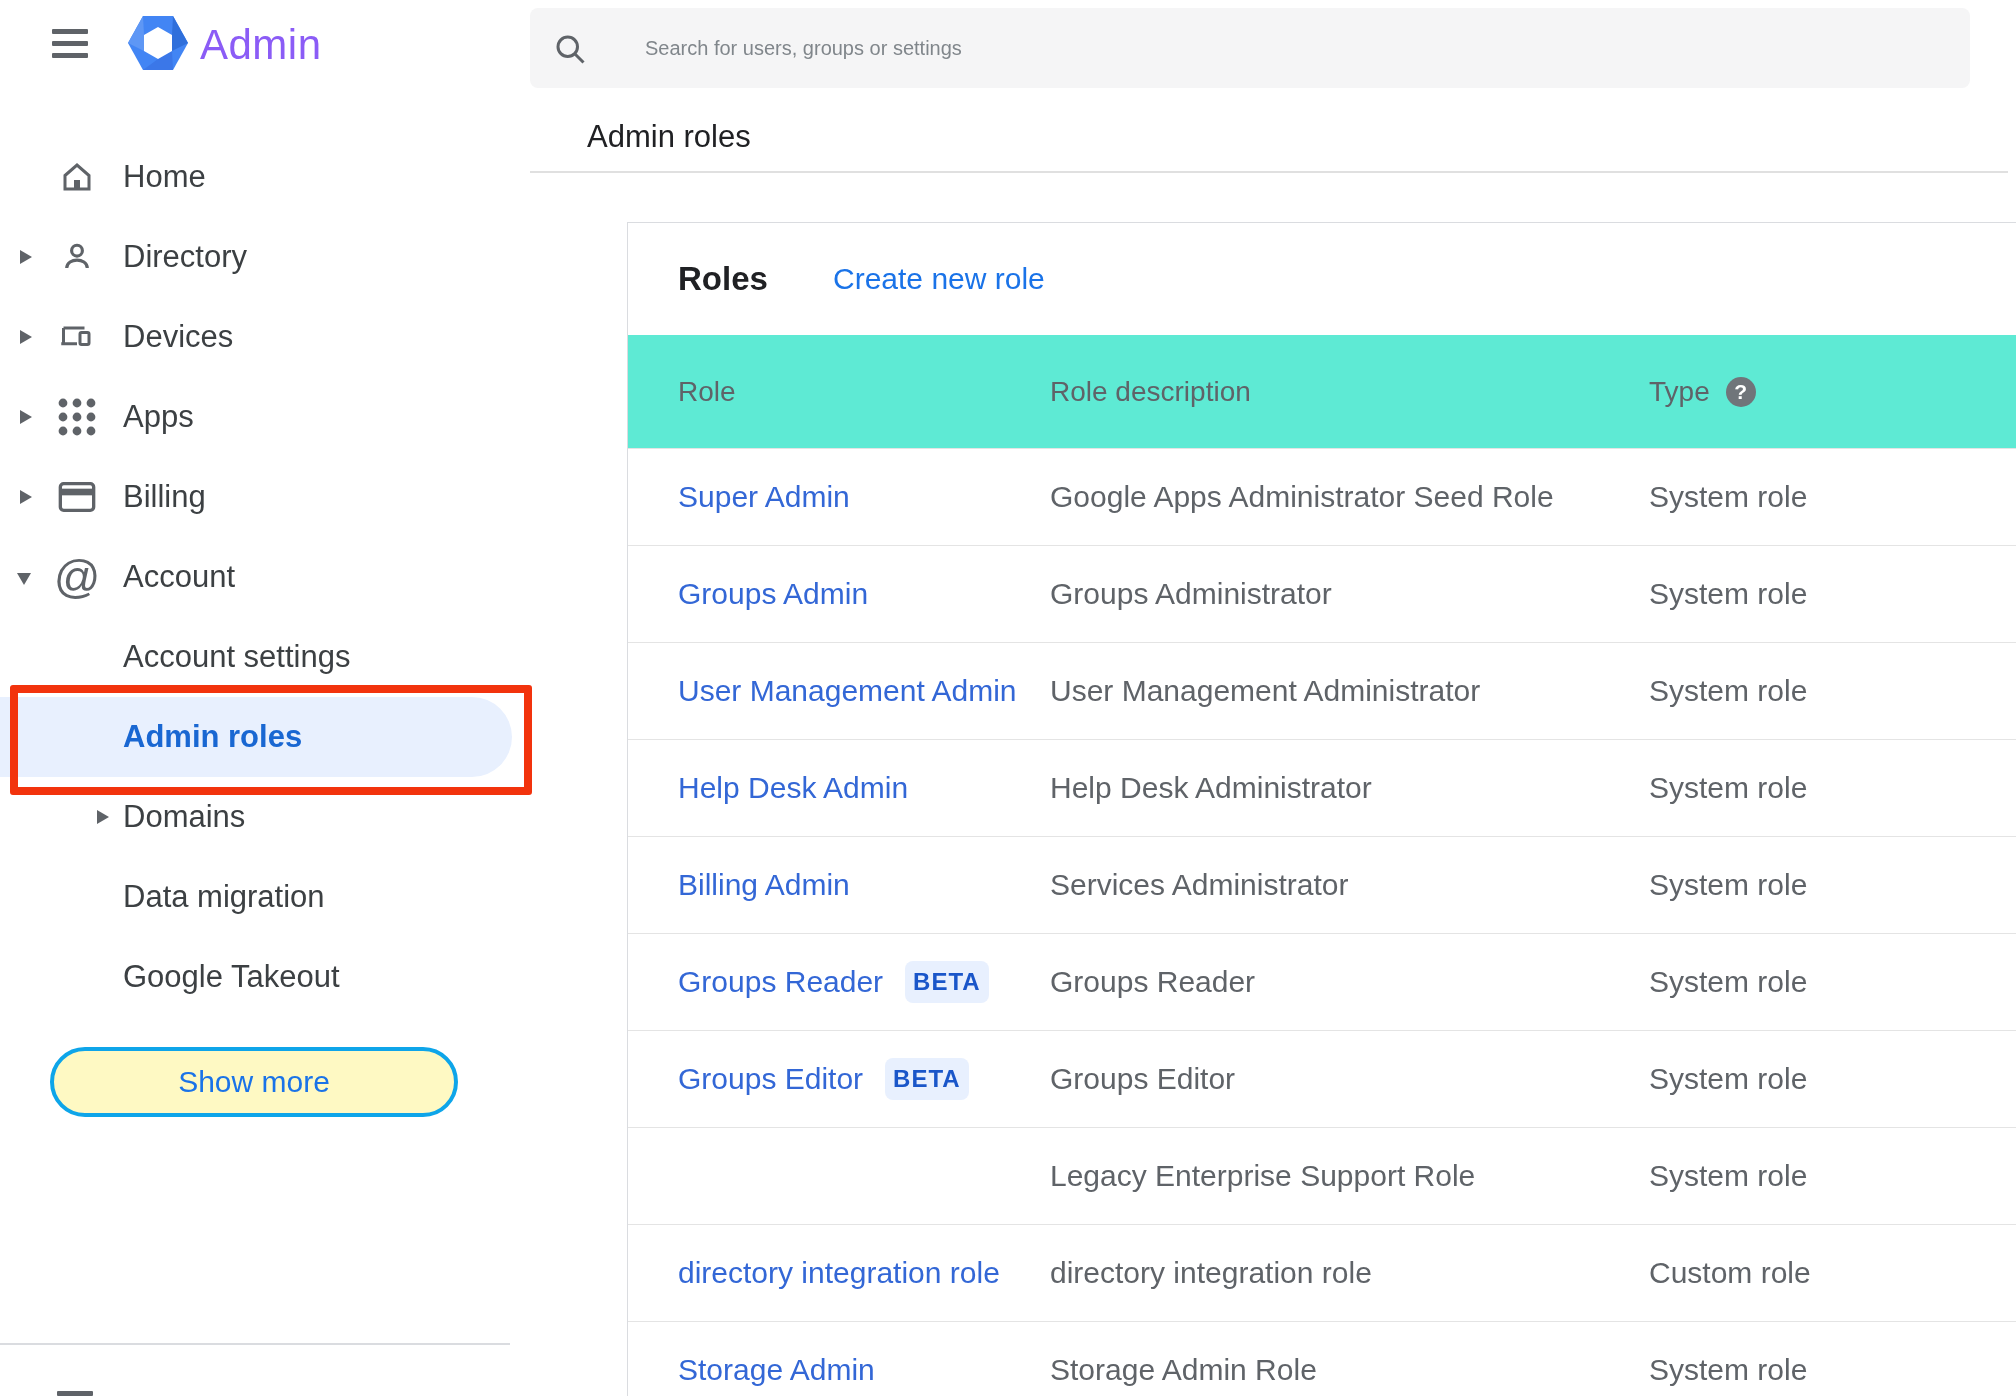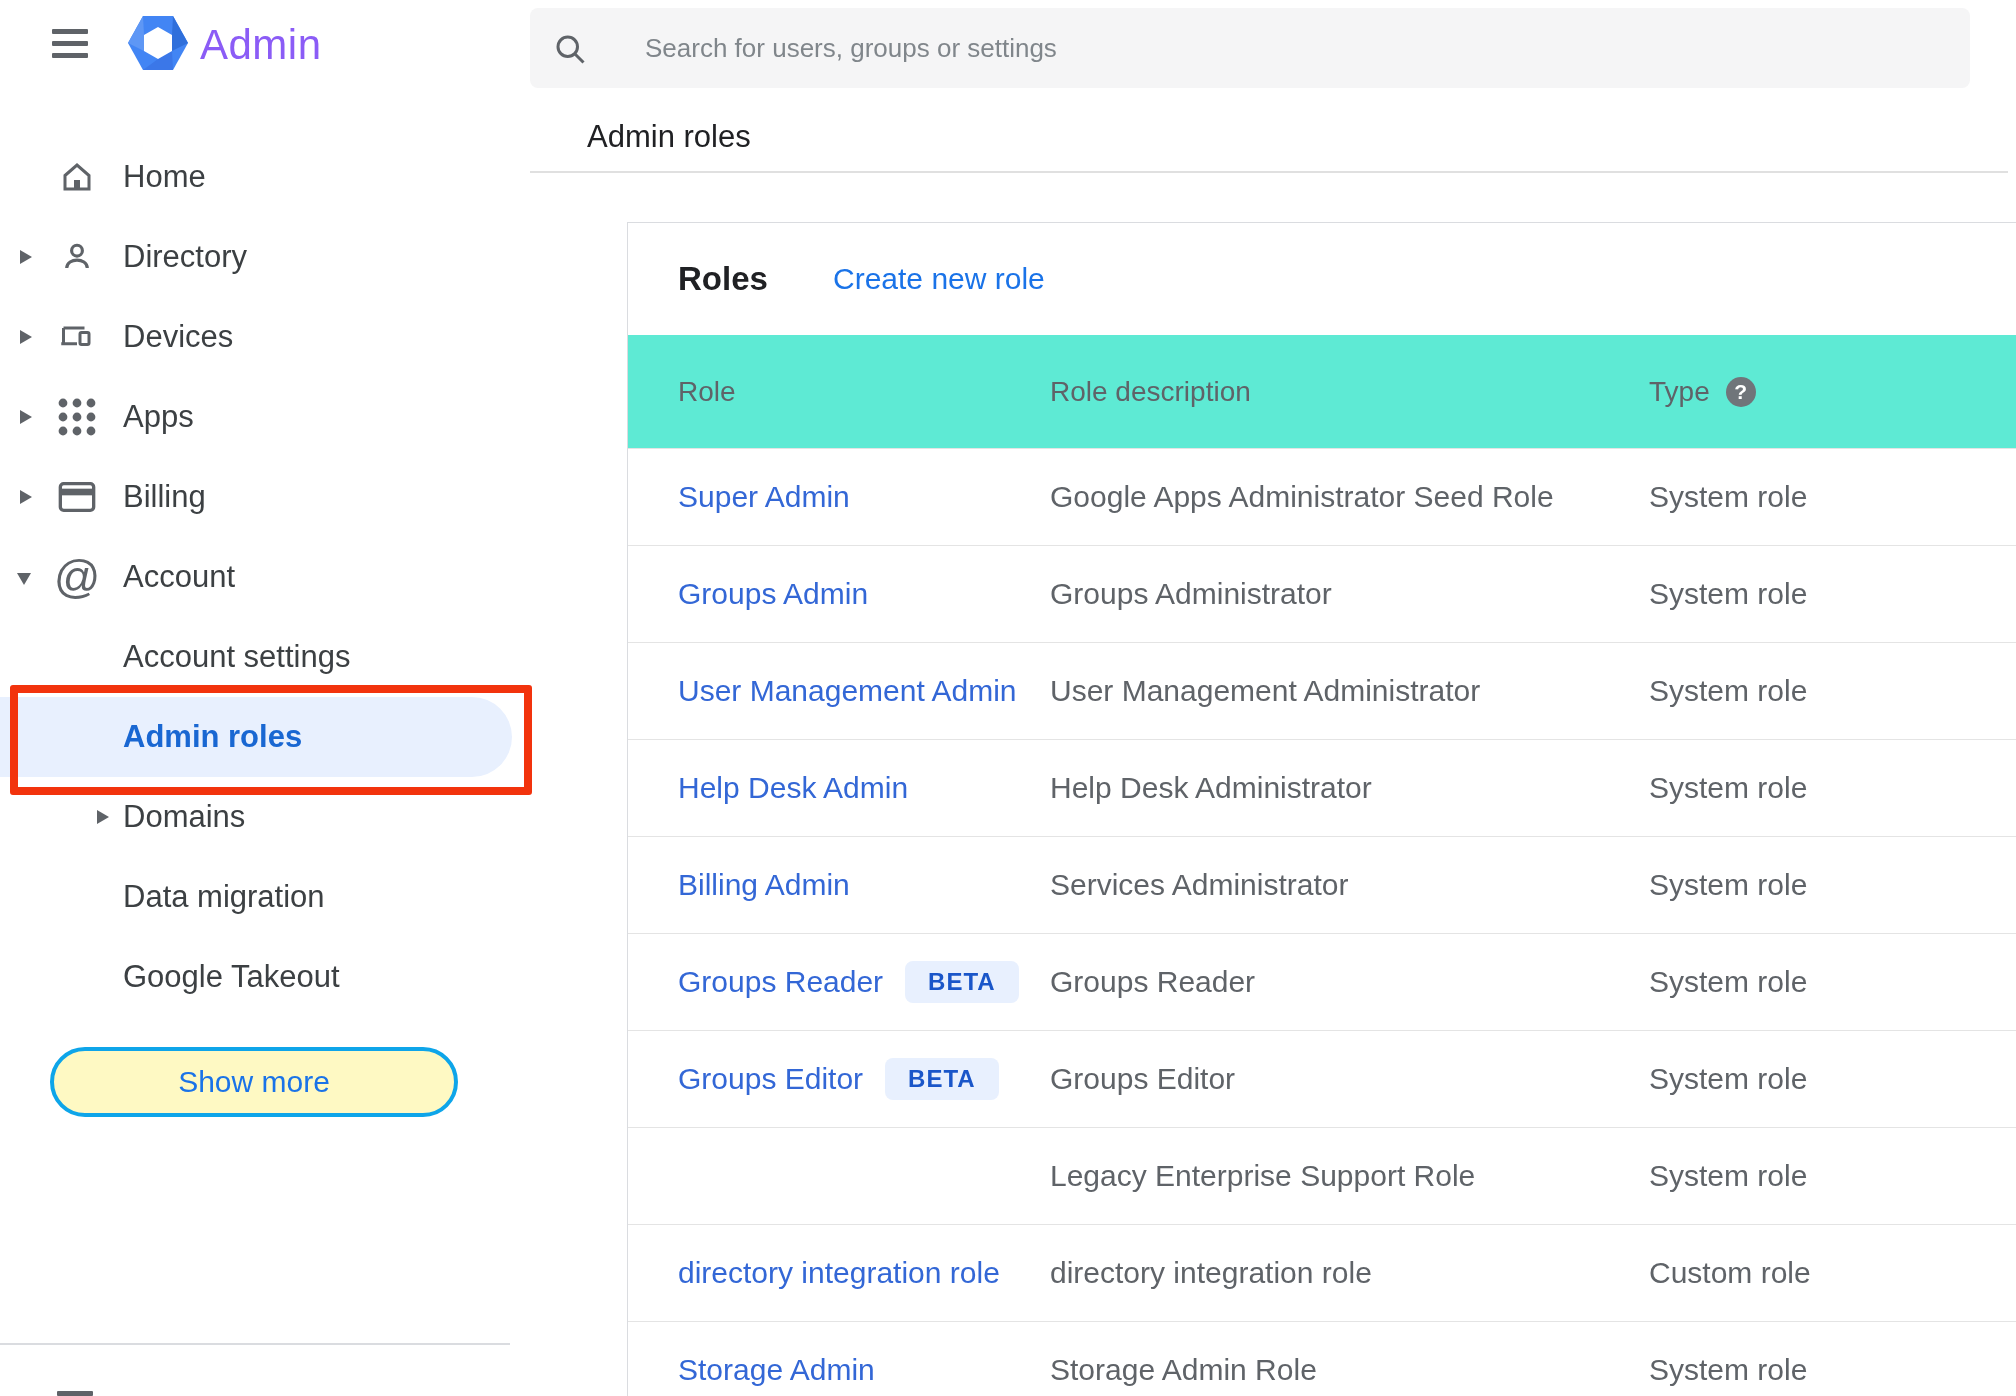--- a/index.html
+++ b/index.html
@@ -44,21 +44,21 @@
       font-size:30px; font-weight:500; color:#1A73E8; font-family:"Liberation Sans",sans-serif; }
 
   .sidebar-bottom-divider { position:absolute; left:0; top:1343px; width:510px; height:2px; background:#DADCE0; }
   .cutoff-icon { position:absolute; left:57px; top:1391px; width:36px; height:5px; background:#5F6368; border-radius:1px; }
 
   
   .searchbar { position:absolute; left:530px; top:8px; width:1440px; height:80px;
       background:#F5F5F6; border-radius:8px; cursor:text; }
   .search-icon { position:absolute; left:22px; top:23px; }
   .search-ph { position:absolute; left:115px; top:50%; transform:translateY(-50%);
-      font-size:26px; color:#80868B; white-space:nowrap; }
+      font-size:20px; color:#80868B; white-space:nowrap; }
 
   .breadcrumb { position:absolute; left:587px; top:119px; font-size:31px; font-weight:500; color:#202124; }
   .content-divider { position:absolute; left:530px; top:171px; width:1478px; height:2px; background:#E0E0E0; }
 
   
   .card { position:absolute; left:627px; top:222px; width:1389px; height:1176px;
       background:#fff; border:1px solid #DADCE0; border-right:none; border-bottom:none; }
   .card-head { position:relative; width:100%; height:112px; }
   .card-title { position:absolute; left:50px; top:50%; transform:translateY(-50%);
       font-size:33px; font-weight:600; color:#202124; }
@@ -71,21 +71,21 @@
   .thead .c3, .trow .c3 { position:absolute; left:1021px; top:50%; transform:translateY(-50%); }
   .thead span.htxt { font-size:28px; color:#5F6368; }
   .thead .c3 { display:flex; align-items:center; gap:16px; }
   .help-circle { width:30px; height:30px; border-radius:50%; background:#70757A; color:#fff;
       font-size:21px; font-weight:700; display:flex; align-items:center; justify-content:center; cursor:pointer; }
 
   .trow { position:relative; width:100%; height:97px; border-top:1px solid #E4E4E4; background:#fff;text-align:right; }
   .trow .c1 { display:flex; align-items:center; gap:22px; white-space:nowrap; }
   .role-link { font-size:30px; color:#3367D6; cursor:pointer; }
   .beta-badge { background:#E8F0FE; color:#1A56C9; font-size:24px; font-weight:700;
-      letter-spacing:1px; padding:7px 23px; border-radius:8px; }
+      letter-spacing:1px; padding:7px 8px; border-radius:8px; }
   .trow .c2, .trow .c3 { font-size:30px; color:#5F6368; white-space:nowrap; }
 </style>
 </head>
 <body>
 
 <div id="app">
 
   <div class="sidebar">
 
     <div class="topbar-left">

